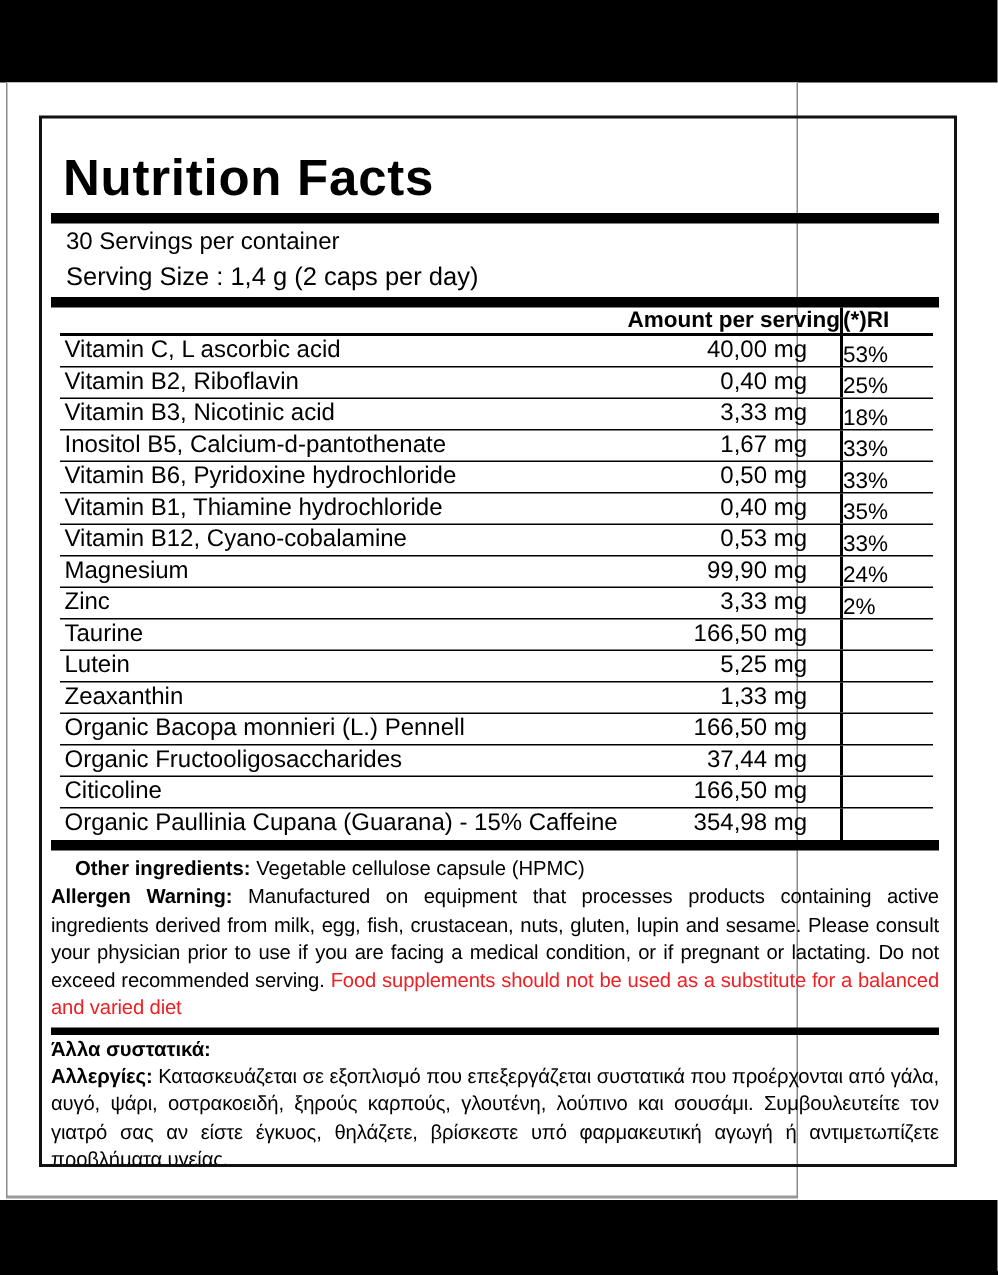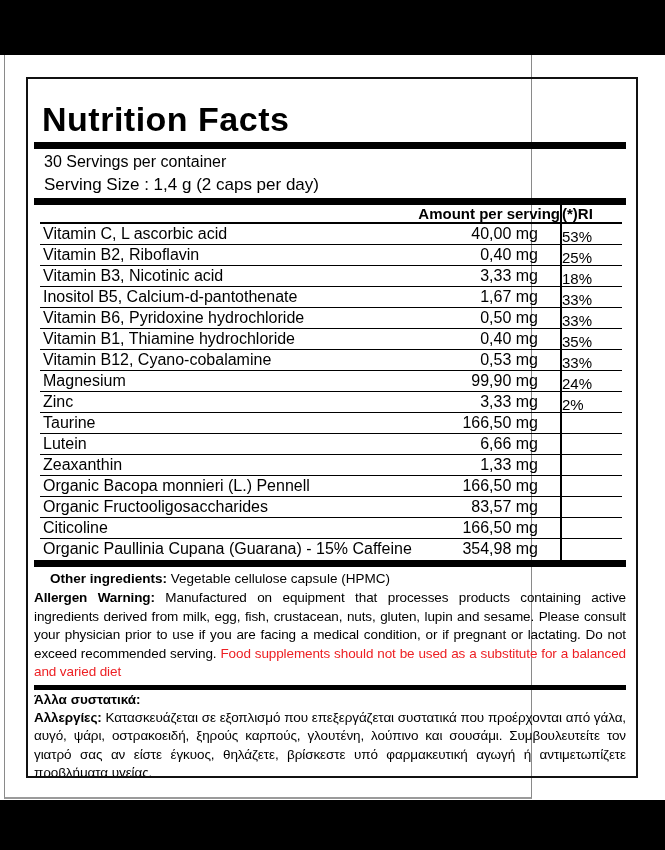--- a/index.html
+++ b/index.html
@@ -148,36 +148,36 @@
             <div class="cell-amount">3,33 mg</div>
             <div class="cell-ri">2%</div>
           </div>
           <div class="trow">
             <div class="cell-name">Taurine</div>
             <div class="cell-amount">166,50 mg</div>
             <div class="cell-ri"></div>
           </div>
           <div class="trow">
             <div class="cell-name">Lutein</div>
-            <div class="cell-amount">6,66 mg</div>
+            <div class="cell-amount">5,25 mg</div>
             <div class="cell-ri"></div>
           </div>
           <div class="trow">
             <div class="cell-name">Zeaxanthin</div>
             <div class="cell-amount">1,33 mg</div>
             <div class="cell-ri"></div>
           </div>
           <div class="trow">
             <div class="cell-name">Organic Bacopa monnieri (L.) Pennell</div>
             <div class="cell-amount">166,50 mg</div>
             <div class="cell-ri"></div>
           </div>
           <div class="trow">
             <div class="cell-name">Organic Fructooligosaccharides</div>
-            <div class="cell-amount">83,57 mg</div>
+            <div class="cell-amount">37,44 mg</div>
             <div class="cell-ri"></div>
           </div>
           <div class="trow">
             <div class="cell-name">Citicoline</div>
             <div class="cell-amount">166,50 mg</div>
             <div class="cell-ri"></div>
           </div>
           <div class="trow">
             <div class="cell-name">Organic Paullinia Cupana (Guarana) - 15% Caffeine</div>
             <div class="cell-amount">354,98 mg</div>

